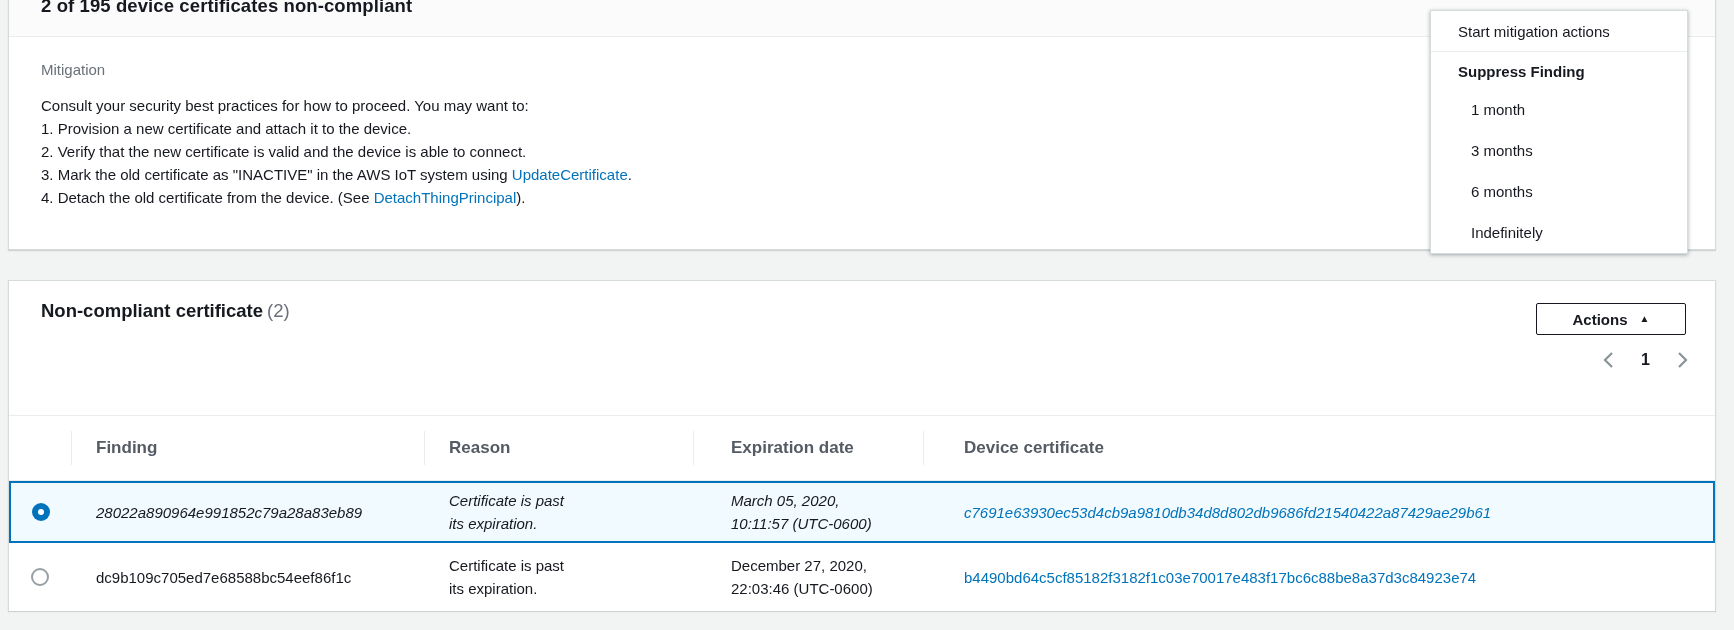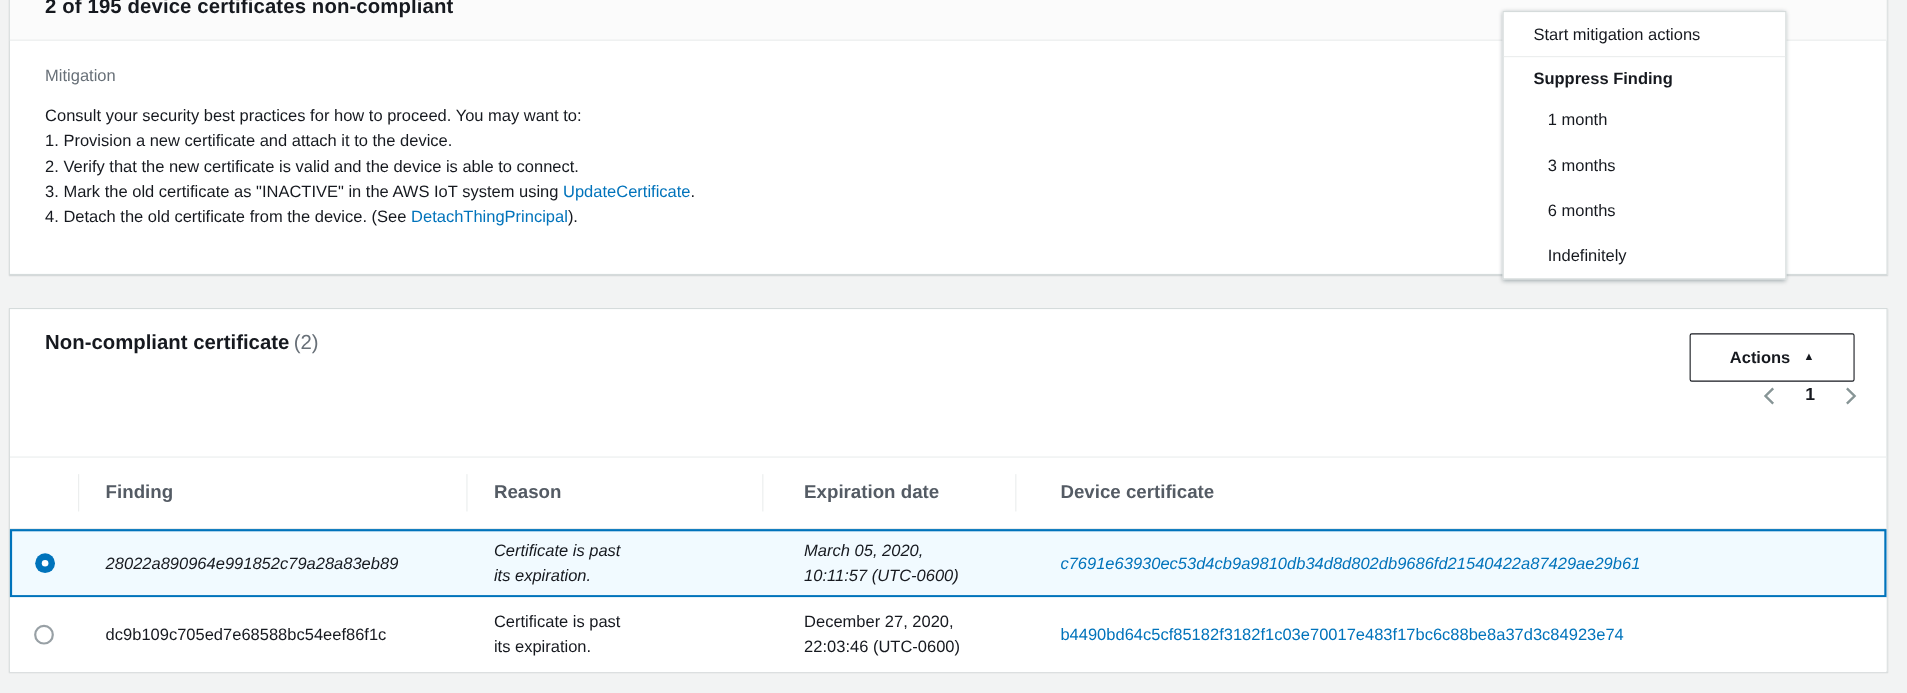--- a/index.html
+++ b/index.html
@@ -28,21 +28,21 @@
   .panel-top-header h1 {
     font-size:18.5px; font-weight:bold; color:#16191f; letter-spacing:0.1px;
   }
   .panel-top-body { padding:22px 32px 0 32px; }
   .mitigation-label { font-size:15px; color:#687078; line-height:22px; margin-bottom:13px; }
   .mitigation-text { font-size:15px; line-height:23px; color:#16191f; }
   .mitigation-text .step { display:block; }
   a.inline-link { color:#0073bb; text-decoration:none; cursor:pointer; }
   
   #dropdown {
-    position:absolute; left:1366px; top:10px; width:258px;
+    position:absolute; left:1430px; top:10px; width:258px;
     background:#ffffff;
     border:1px solid #d5dbdb;
     box-shadow:0 1px 4px 0 rgba(0,28,36,0.35);
     z-index:20;
   }
   .dd-top-item {
     height:40px; display:flex; align-items:center;
     padding-left:27px; font-size:15px; color:#16191f; cursor:pointer;
   }
   .dd-divider { border-top:1px solid #eaeded; }
@@ -56,21 +56,21 @@
   
   #panel-bottom { top:280px; height:331px; }
   .p2-header { position:relative; height:134px; }
   .p2-title {
     position:absolute; left:32px; top:19px;
     font-size:18.5px; font-weight:bold; color:#16191f;
   }
   .p2-title .count { font-weight:normal; color:#687078; padding-left:4px; }
   .actions-btn {
     position:absolute; right:29px; top:22px;
-    width:150px; height:44px;
+    width:150px; height:32px;
     background:#ffffff; border:1px solid #16191f; border-radius:2px;
     font-family:"Liberation Sans", sans-serif;
     font-size:15px; font-weight:bold; color:#16191f;
     display:flex; align-items:center; justify-content:center; gap:12px;
     cursor:pointer;
   }
   .actions-btn .caret { font-size:10px; line-height:1; }
   .pagination {
     position:absolute; right:26px; top:70px;
     display:flex; align-items:center; gap:26px;

